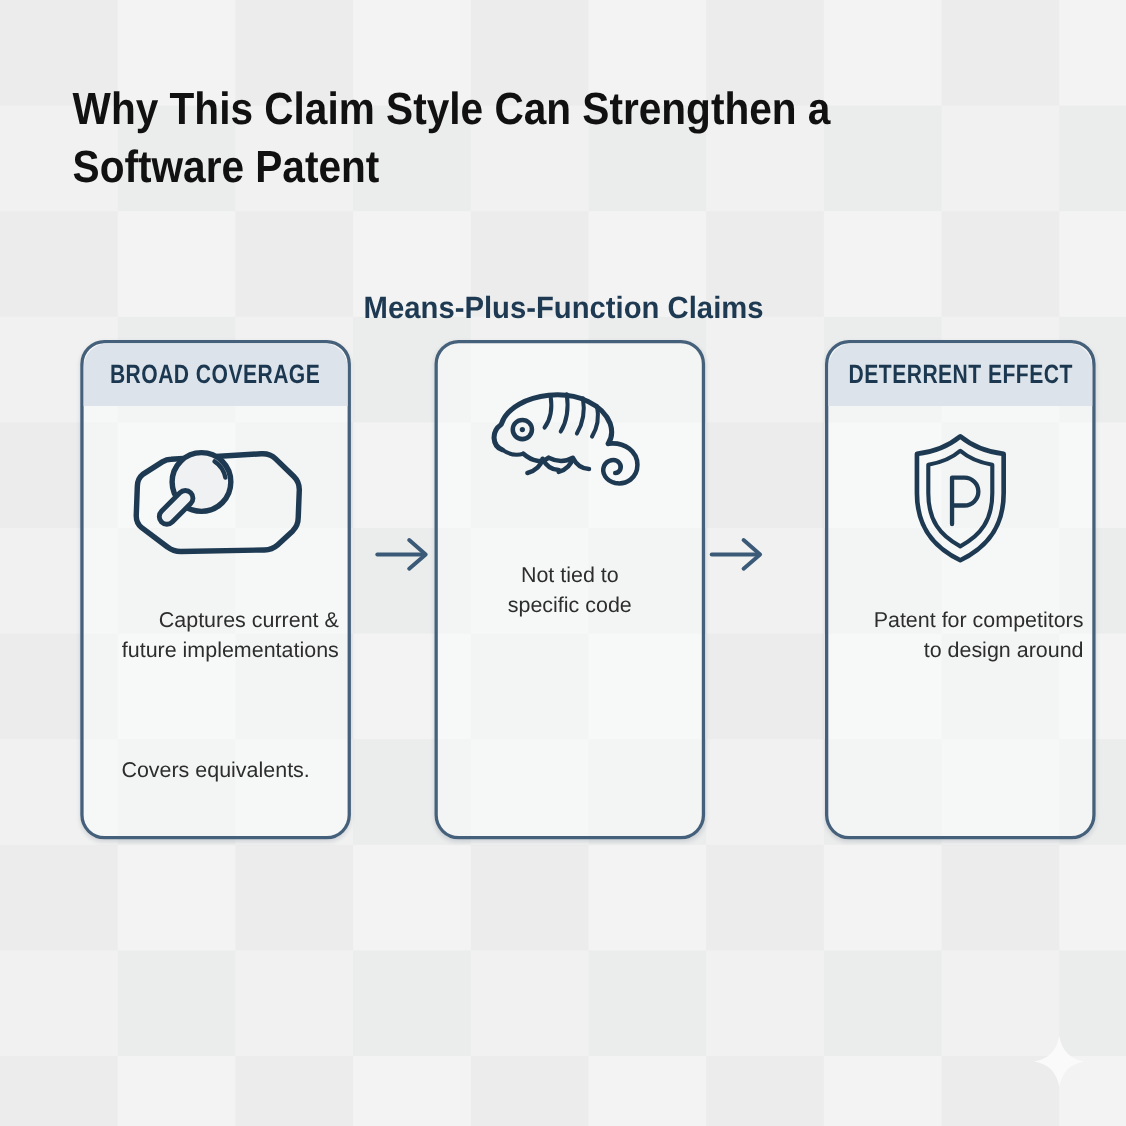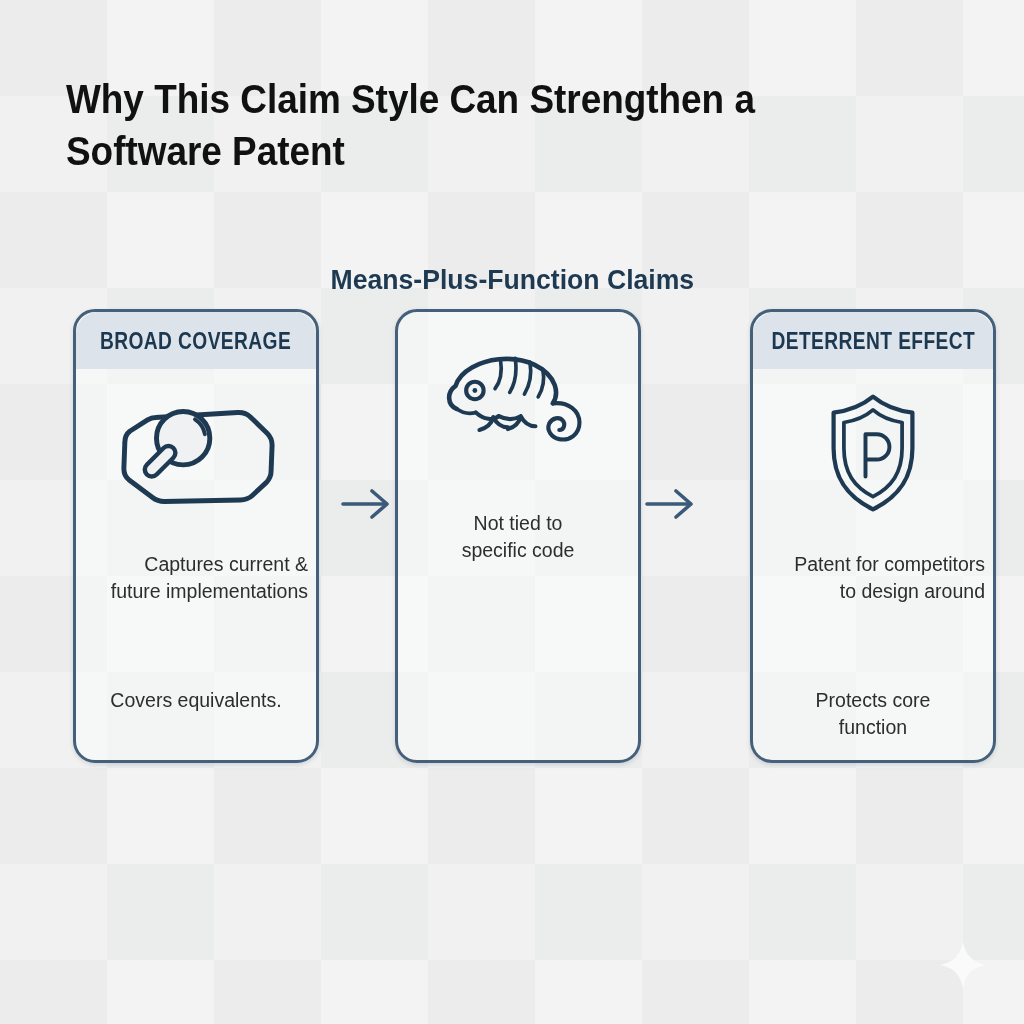--- a/index.html
+++ b/index.html
@@ -136,22 +136,20 @@
     </div>
     <div class="card-icon">
       <svg width="104" height="122" viewBox="0 0 110 130" fill="none" stroke="currentColor" stroke-width="4.5" stroke-linecap="round" stroke-linejoin="round">
         <path d="M55 5 C66 14 80 20 97 22 L97 60 C97 92 82 112 55 125 C28 112 13 92 13 60 L13 22 C30 20 44 14 55 5 Z"></path>
         <path d="M55 19 C63 26 74 30.5 86 32.5 L86 60 C86 86 75 101 55 111.5 C35 101 24 86 24 60 L24 32.5 C36 30.5 47 26 55 19 Z" stroke-width="4"></path>
         <path d="M47 90 L47 45 L59 45 A13.5 13.5 0 0 1 59 72 L47 72" stroke-width="4.2"></path>
       </svg>
     </div>
     <p class="card-text point-1">Patent for competitors
 to design around</p>
-    <p class="card-text point-2">Protects core
-function</p>
   </div>
 
   <div class="sparkle">
     <svg width="50" height="50" viewBox="0 0 48 48">
       <path d="M24 2 C26.5 15 33 21.5 46 24 C33 26.5 26.5 33 24 46 C21.5 33 15 26.5 2 24 C15 21.5 21.5 15 24 2 Z" fill="#fbfbfc"></path>
     </svg>
   </div>
 
 </div>
 

